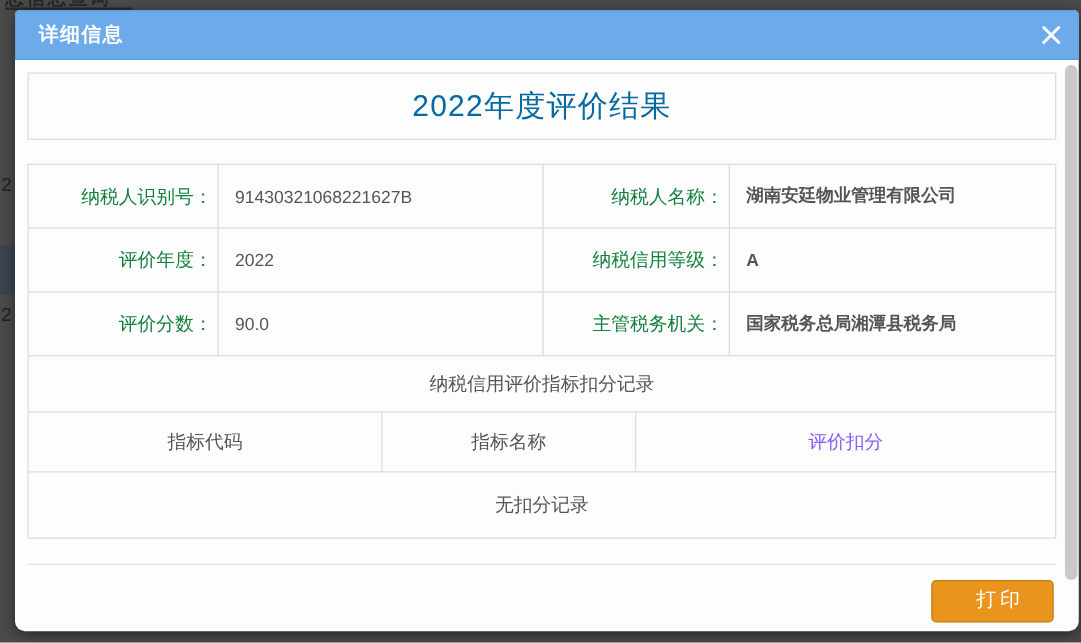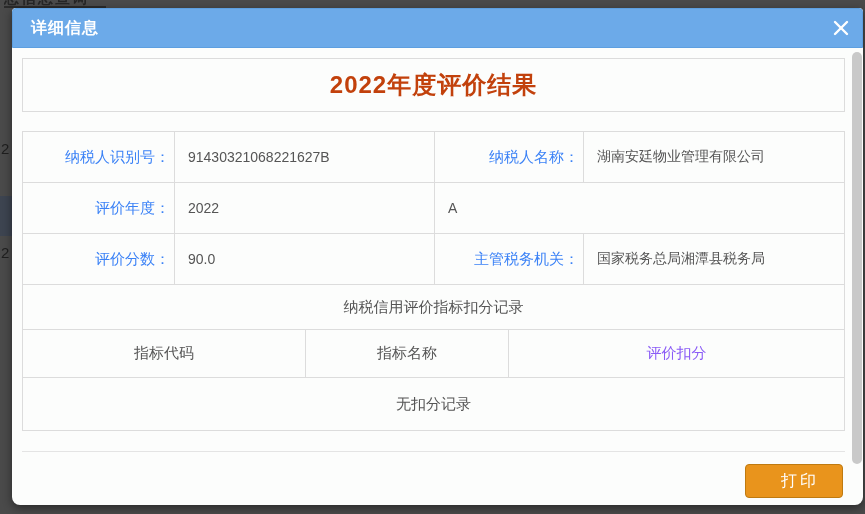--- a/index.html
+++ b/index.html
@@ -43,35 +43,35 @@
     cursor:pointer;
   }
   .close-btn svg { display:block; }
 
   .modal-body { padding:0 18px 0 10px; }
 
   .result-heading-box {
     margin-top:10px; height:54px; border:1px solid #dcdcdc; background:#fcfdfc;
     display:flex; align-items:center; justify-content:center;
   }
-  .result-heading { font-size:24px; font-weight:bold; color:#c2410c; letter-spacing:1px; }
+  .result-heading { font-size:24px; font-weight:normal; color:#0369a1; letter-spacing:1px; }
 
   .info-table { margin-top:19px; border:1px solid #dcdcdc; background:#fcfdfc; }
   .row { display:flex; border-bottom:1px solid #dcdcdc; }
   .row:last-child { border-bottom:none; }
   .cell { display:flex; align-items:center; }
   .cell + .cell { border-left:1px solid #dcdcdc; }
 
   .r-field { height:51px; }
-  .lbl { justify-content:flex-end; padding-right:4px; font-size:15px; color:#3b82f6; }
+  .lbl { justify-content:flex-end; padding-right:4px; font-size:15px; color:#15803d; }
   .val { justify-content:flex-start; padding-left:13px; font-size:14px; color:#555555; }
   .c-lbl1 { width:151px; }
   .c-val1 { width:260px; }
   .c-lbl2 { width:149px;font-family:Liberation Mono, monospace; }
-  .c-val2 { flex:1; }
+  .c-val2 { flex:1;font-weight:bold; }
 
   .r-section { height:45px;justify-content:flex-end; }
   .c-full { flex:1; justify-content:center; font-size:15px; color:#555555; }
 
   .r-cols { height:48px; }
   .c-code { width:282px; justify-content:center; font-size:15px; color:#555555; }
   .c-name { width:203px; justify-content:center; font-size:15px; color:#555555; }
   .c-ded  { flex:1; justify-content:center; font-size:15px; color:#8b5cf6; }
 
   .r-empty { height:52px; }
@@ -125,20 +125,21 @@
       <div class="row r-field">
         <div class="cell lbl c-lbl1">纳税人识别号：</div>
         <div class="cell val c-val1">91430321068221627B</div>
         <div class="cell lbl c-lbl2">纳税人名称：</div>
         <div class="cell val c-val2">湖南安廷物业管理有限公司</div>
       </div>
 
       <div class="row r-field">
         <div class="cell lbl c-lbl1">评价年度：</div>
         <div class="cell val c-val1">2022</div>
+        <div class="cell lbl c-lbl2">纳税信用等级：</div>
         <div class="cell val c-val2">A</div>
       </div>
 
       <div class="row r-field">
         <div class="cell lbl c-lbl1">评价分数：</div>
         <div class="cell val c-val1">90.0</div>
         <div class="cell lbl c-lbl2">主管税务机关：</div>
         <div class="cell val c-val2">国家税务总局湘潭县税务局</div>
       </div>
 

